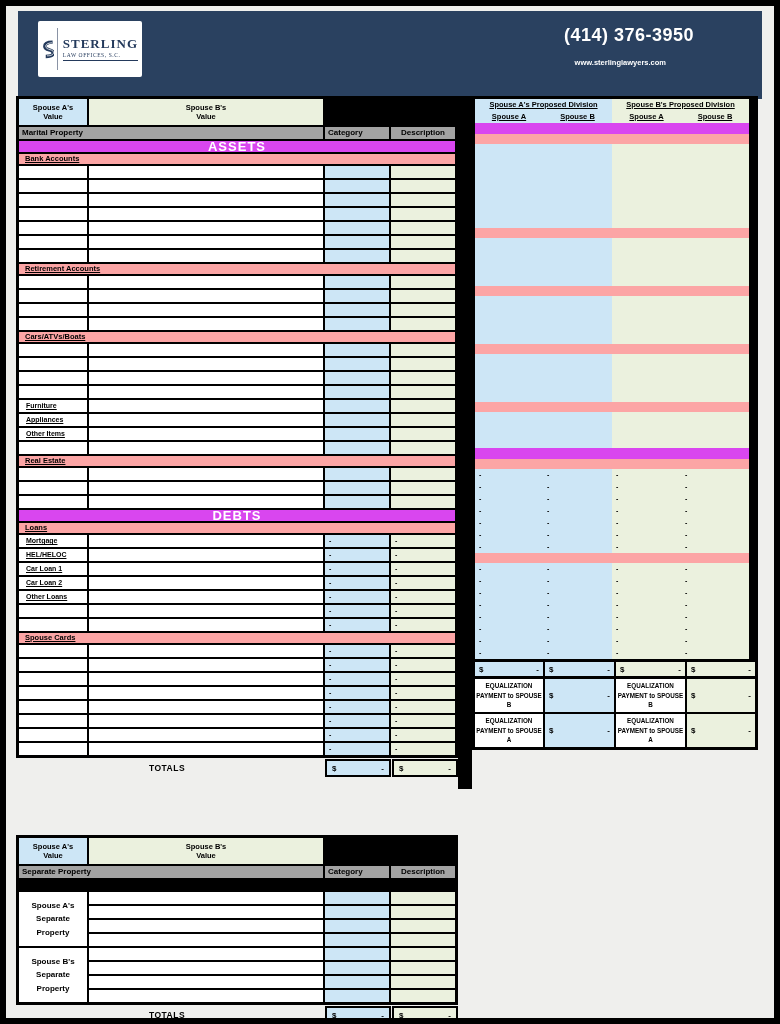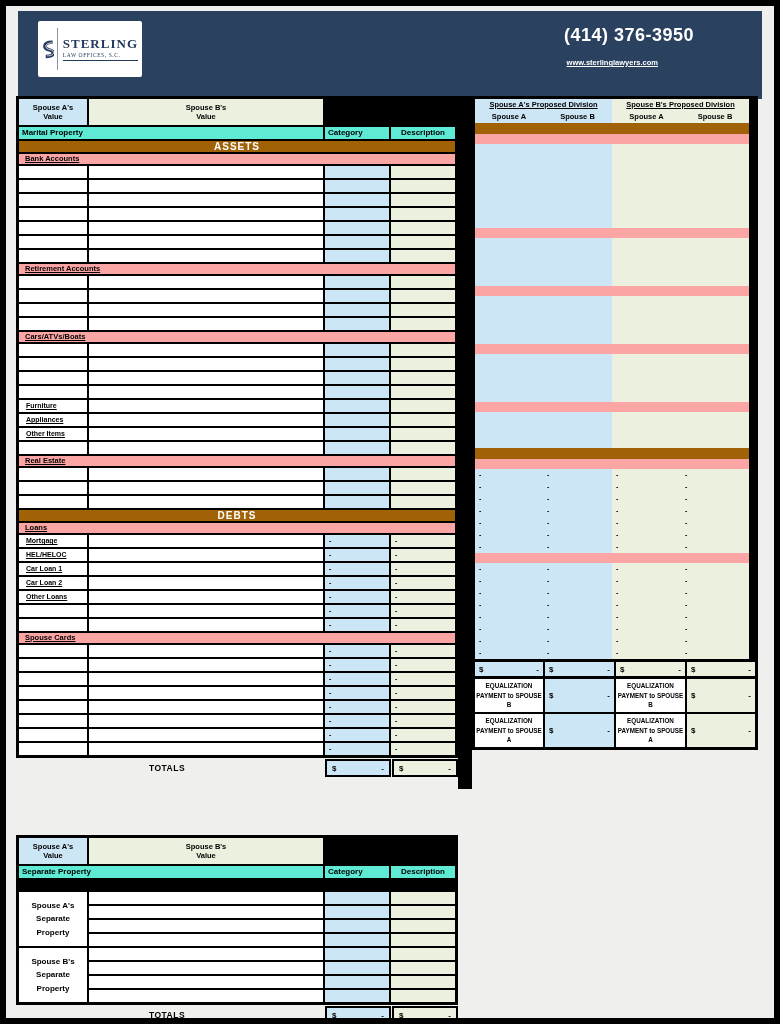--- a/index.html
+++ b/index.html
@@ -11,40 +11,40 @@
   
   .navy{position:absolute;left:12px;top:5px;width:744px;height:88px;background:#2A4160;}
   .logo-box{position:absolute;left:20px;top:10px;width:104px;height:56px;background:#fff;border-radius:2px;
     display:flex;align-items:center;padding:2px 4px;box-sizing:border-box;}
   .logo-divider{width:1px;height:42px;background:#8a93a5;margin:0 5px 0 3px;}
   .brand-text{display:flex;flex-direction:column;line-height:1;}
   .brand-name{font-family:"Liberation Serif",serif;font-size:13px;letter-spacing:1px;color:#243a5c;font-weight:bold;}
   .brand-suffix{font-family:"Liberation Serif",serif;font-size:5.5px;letter-spacing:0.6px;color:#243a5c;
     border-bottom:1px solid #243a5c;padding:2px 0 2px 0;margin-top:1px;}
   .phone{position:absolute;right:68px;top:14px;font-size:18px;font-weight:bold;color:#fff;letter-spacing:0.5px;}
-  .website{position:absolute;right:104px;top:47px;font-size:7.5px;font-weight:bold;color:#fff;text-decoration:underline;cursor:pointer;}
+  .website{position:absolute;right:96px;top:47px;font-size:7.5px;font-weight:bold;color:#fff;cursor:pointer;}
 
   
   .cell{box-sizing:border-box;overflow:hidden;}
   .span4{grid-column:1/-1;}
-  .black-row{background:#a16207;color:#fff;font-size:10px;font-weight:bold;text-align:center;height:11px;line-height:11px;letter-spacing:1px;}
+  .black-row{background:#d946ef;color:#fff;font-size:13px;font-weight:bold;text-align:center;height:11px;line-height:11px;letter-spacing:1px;}
   .gray-row{background:#fca5a5;height:10px;line-height:10px;font-size:7.5px;font-weight:bold;text-decoration:underline;padding-left:6px;}
   .blue{background:#cde6f6;}
   .green{background:#ebf1de;}
   .cat-cell,.desc-cell{background:#fff;height:12px;}
   .cat-cell.lbl{font-size:7px;font-weight:600;text-decoration:underline;padding-left:7px;line-height:12px;}
   .val{height:12px;}
   .val.dash{font-size:7px;line-height:12px;padding-left:4px;font-weight:600;}
-  .hdr{background:#5eead4;font-weight:bold;font-size:8px;line-height:12px;}
+  .hdr{background:#a3a3a3;font-weight:bold;font-size:8px;line-height:12px;}
   .hdr.pad{padding-left:3px;}
   .hdr.ctr{text-align:center;}
   .valhead{display:flex;align-items:center;justify-content:center;text-align:center;
     font-size:7.5px;font-weight:bold;white-space:pre-line;line-height:1.25;}
   .divtitle{font-size:7.5px;font-weight:bold;text-align:center;text-decoration:underline;height:12px;line-height:12px;}
-  .subhead{font-size:7.5px;font-weight:bold;text-align:center;height:12px;line-height:12px;}
+  .subhead{font-size:7.5px;font-weight:bold;text-align:center;text-decoration:underline;height:12px;line-height:12px;}
   .preline{white-space:pre-line;}
 
   
   .marital-wrap{position:absolute;left:10px;top:90px;width:742px;display:flex;align-items:flex-start;}
   .left-col{width:442px;}
   .lgrid{display:grid;grid-template-columns:68px 234px 64px 64px;grid-template-rows:12px 12px;
     grid-auto-rows:auto;gap:2px;padding:3px;background:#000;box-sizing:border-box;width:442px;}
   .spacer{width:14px;background:#000;}
   .right-col{width:286px;background:#000;}
   .rgrid{display:grid;grid-template-columns:68px 69px 69px 68px;grid-template-rows:12px 12px;

